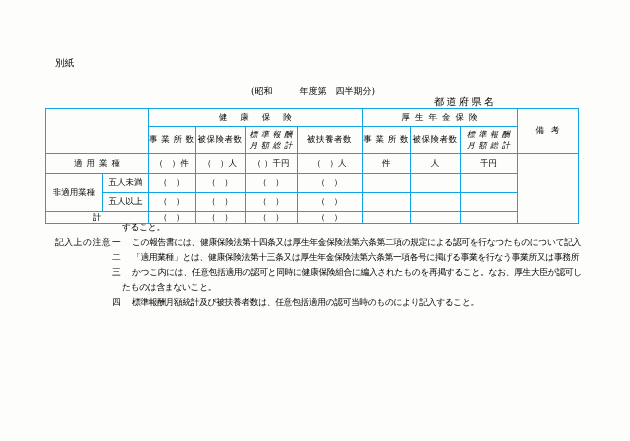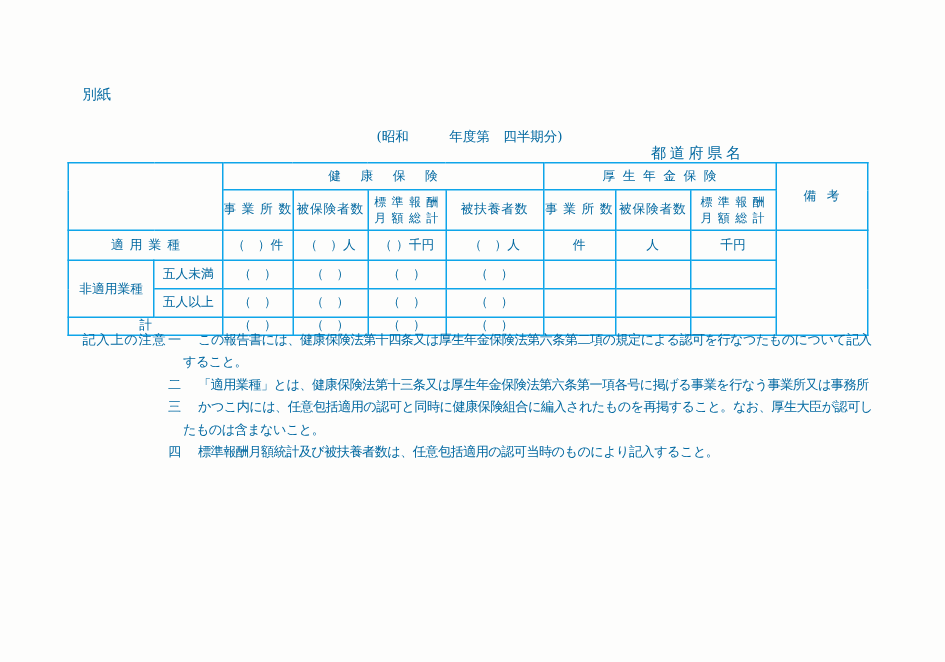--- a/index.html
+++ b/index.html
@@ -1,20 +1,20 @@
 <!DOCTYPE html>
 <html><head>
 <meta charset="utf-8">
 <style>
   html,body { margin:0; padding:0; background:#e8e8e8; }
   .page {
     position:relative; width:630px; height:441px;
     background:#fdfdfc; overflow:hidden;
     font-family:"DejaVu Serif","Liberation Serif",serif;
-    color:#0369a1;
+    color:#000000;
   }
   .attachment { position:absolute; left:55px; top:57px; font-size:9.5px; }
   .title {
     position:absolute; left:0; top:71px; width:613px;
     text-align:center; font-size:9.5px; letter-spacing:-0.5px;
   }
   .subtitle {
     position:absolute; left:0; top:85px; width:626px;
     text-align:center; font-size:9px;
   }
@@ -34,21 +34,21 @@
   tr.r1 { height:20px; }
   tr.r2 { height:19px; }
   tr.r3 { height:19px; }
   tr.r4 { height:12px; }
   tr.r4 td { line-height:11px; }
   .ls-wide   { letter-spacing:13px; text-indent:13px; } 
   .ls-mid    { letter-spacing:5px;  text-indent:5px; }  
   .ls-rem    { letter-spacing:7px;  text-indent:7px; }  
   .ls-lbl    { letter-spacing:4px;  text-indent:4px; }  
   .colhead   { font-size:8px; letter-spacing:0.5px; }
-  .two-line div { line-height:11px; font-size:8px; letter-spacing:0.5px; }
+  .two-line div { line-height:11px; font-size:8px; letter-spacing:0.5px;font-style:italic; }
   .unit-right { text-align:right; padding-right:6px; }
   .std-right  { text-align:right; padding-right:2px; }
 
   .notes { position:absolute; left:55px; top:220px; font-size:8.8px; letter-spacing:-0.4px; }
   .note-line { display:flex; height:15px; line-height:15px; white-space:nowrap; }
   .n-head { width:57px; letter-spacing:0.5px; flex:none; }
   .n-num  { width:20px; flex:none; }
   .n-ind  { width:67px; flex:none; }
 </style>
 </head>
@@ -135,27 +135,27 @@
       <td>（　）</td>
       <td></td>
       <td></td>
       <td></td>
     </tr>
   </tbody>
     </table>
 
   <div class="notes">
     <div class="note-line">
+      <span class="n-ind"></span>
+      <span>すること。</span>
+    </div>
+    <div class="note-line">
       <span class="n-head">記入上の注意</span>
       <span class="n-num">一</span>
       <span>この報告書には、健康保険法第十四条又は厚生年金保険法第六条第二項の規定による認可を行なつたものについて記入</span>
-    </div>
-    <div class="note-line">
-      <span class="n-ind"></span>
-      <span>すること。</span>
     </div>
     <div class="note-line">
       <span class="n-head"></span>
       <span class="n-num">二</span>
       <span>「適用業種」とは、健康保険法第十三条又は厚生年金保険法第六条第一項各号に掲げる事業を行なう事業所又は事務所</span>
     </div>
     <div class="note-line">
       <span class="n-head"></span>
       <span class="n-num">三</span>
       <span>かつこ内には、任意包括適用の認可と同時に健康保険組合に編入されたものを再掲すること。なお、厚生大臣が認可し</span>

